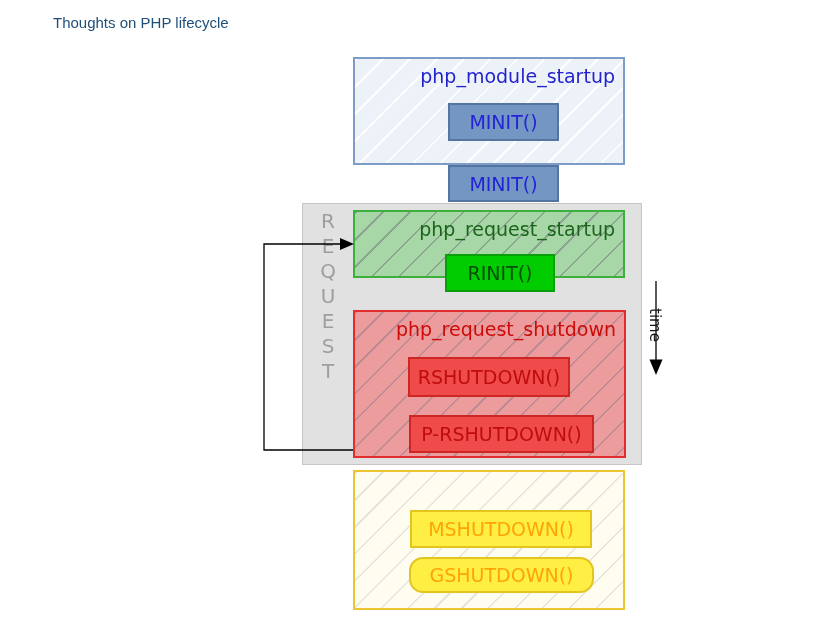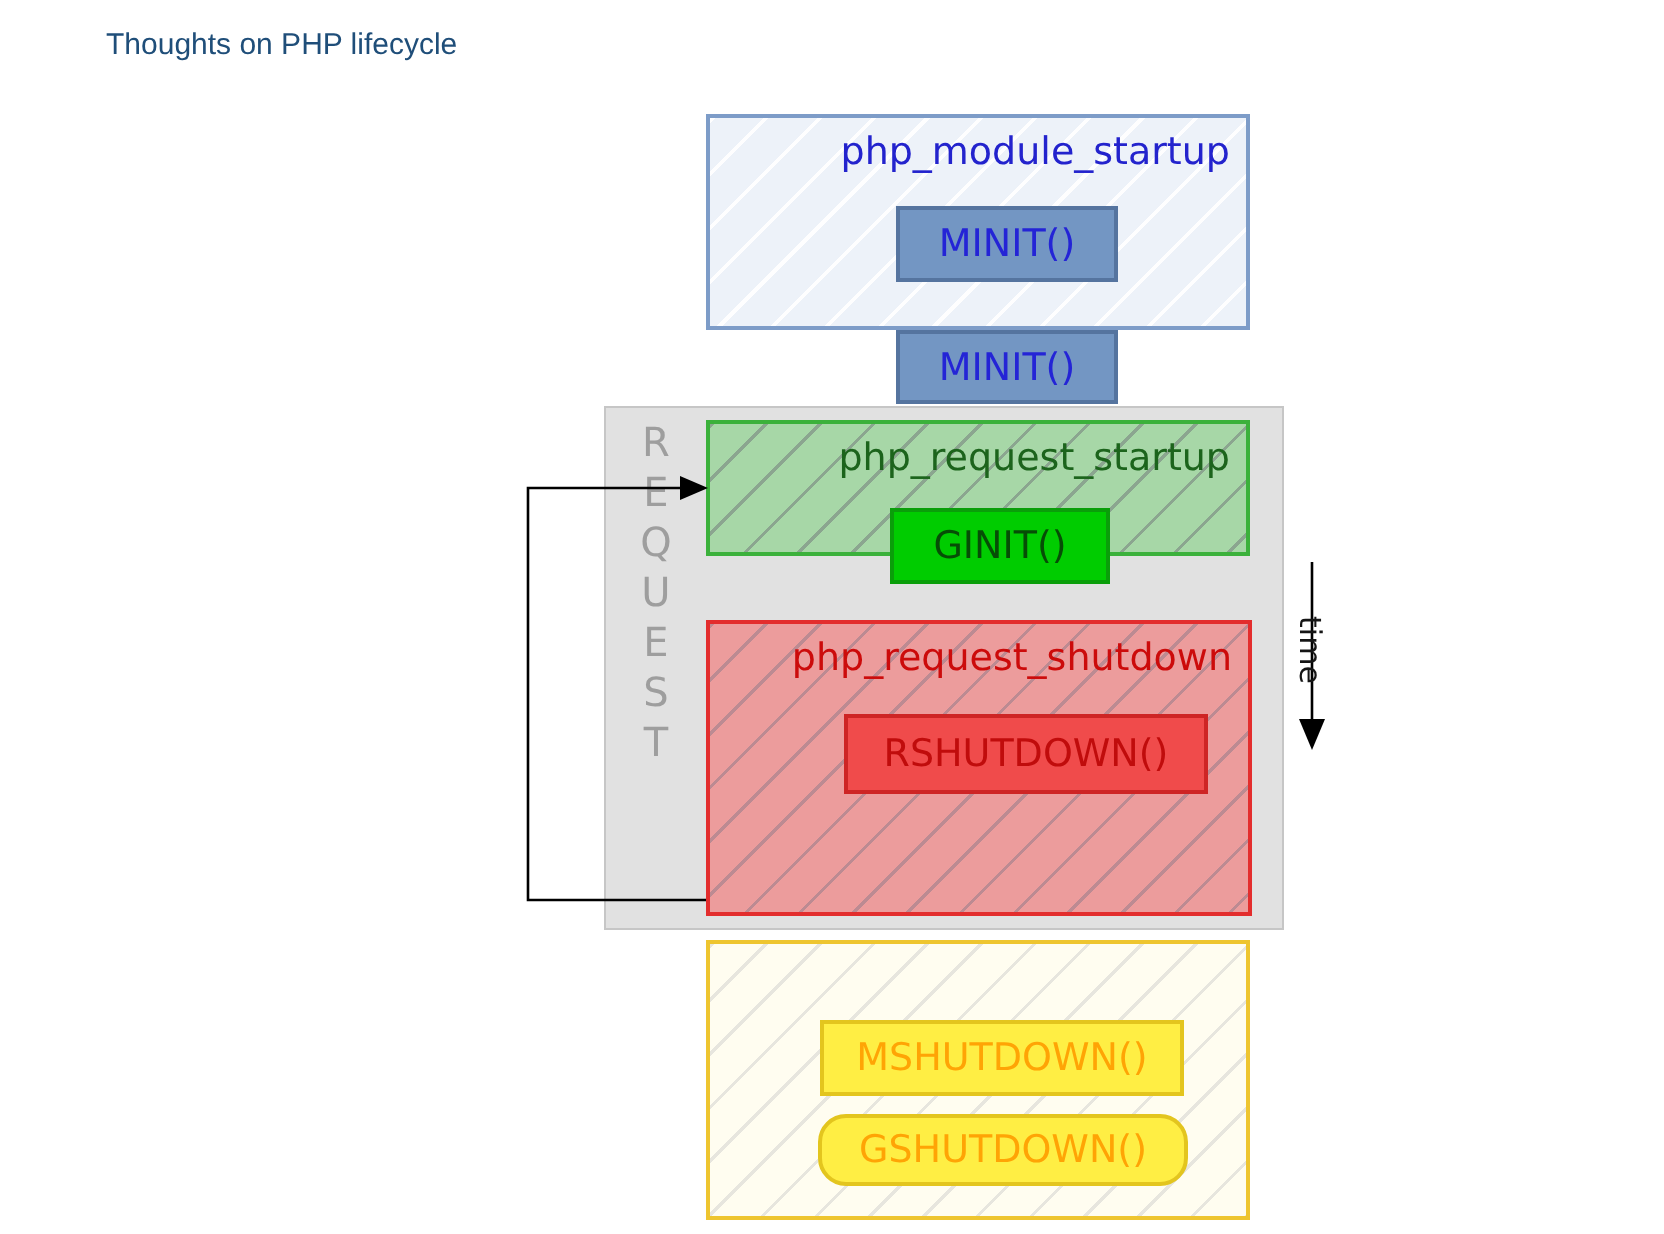--- a/index.html
+++ b/index.html
@@ -102,21 +102,21 @@
 
   .phase-request-shutdown {
     top: 310px; height: 148px; width: 273px;
     background-color: #ec9c9c;
     background-image: repeating-linear-gradient(135deg,
       rgba(110,110,130,0.38) 0px, rgba(110,110,130,0.38) 1.6px,
       transparent 1.6px, transparent 19px);
     border: 2px solid #e32d2d;
   }
   .phase-request-shutdown .phase-title { color: #cc0b0b; }
-  .fn-rshutdown  { left: 67px; top: 45px;  width: 182px; height: 40px; }
+  .fn-rshutdown  { left: 53px; top: 45px;  width: 162px; height: 40px; }
   .fn-prshutdown { left: 54px; top: 103px; width: 185px; height: 38px; }
   .fn-rshutdown, .fn-prshutdown {
     background: #f04b4b;
     border: 2px solid #ce2525;
     color: #c00c0c;
   }
 
   .phase-module-shutdown {
     top: 470px; height: 140px;
     background-color: #fffdf0;
@@ -173,26 +173,27 @@
   </div>
 
   <div class="phase phase-module-startup">
     <div class="phase-title">php_module_startup</div>
     <div class="fn-box fn-ginit">MINIT()</div>
     <div class="fn-box fn-minit">MINIT()</div>
   </div>
 
   <div class="phase phase-request-startup">
     <div class="phase-title">php_request_startup</div>
-    <div class="fn-box fn-rinit">GINIT()</div>
+    <div class="fn-box fn-rinit">RINIT()</div>
   </div>
 
   <div class="phase phase-request-shutdown">
     <div class="phase-title">php_request_shutdown</div>
     <div class="fn-box fn-rshutdown">RSHUTDOWN()</div>
+    <div class="fn-box fn-prshutdown">P-RSHUTDOWN()</div>
   </div>
 
   <div class="phase phase-module-shutdown">
     <div class="fn-box fn-mshutdown">MSHUTDOWN()</div>
     <div class="fn-box fn-gshutdown">GSHUTDOWN()</div>
   </div>
 
   <svg class="arrows" viewBox="0 0 832 617" xmlns="http://www.w3.org/2000/svg">
     <g>
       <path d="M353,450 H264 V244 H341" fill="none" stroke="#000000" stroke-width="1.3"></path>

